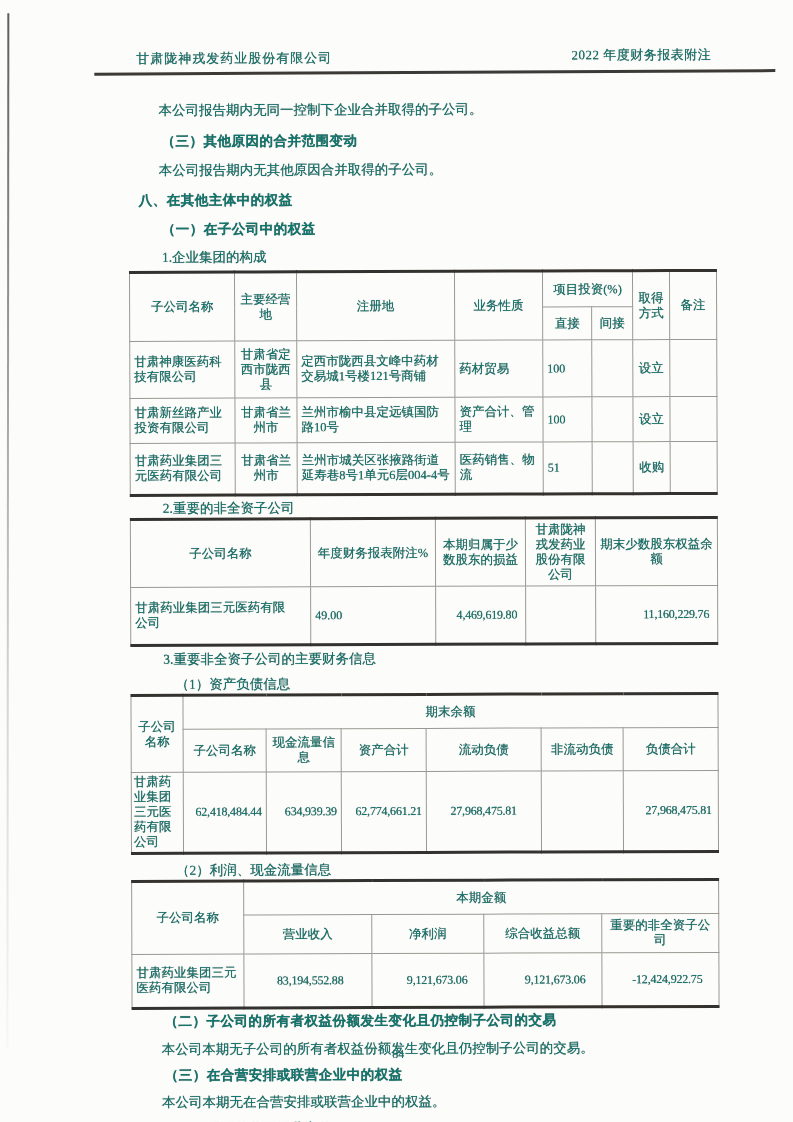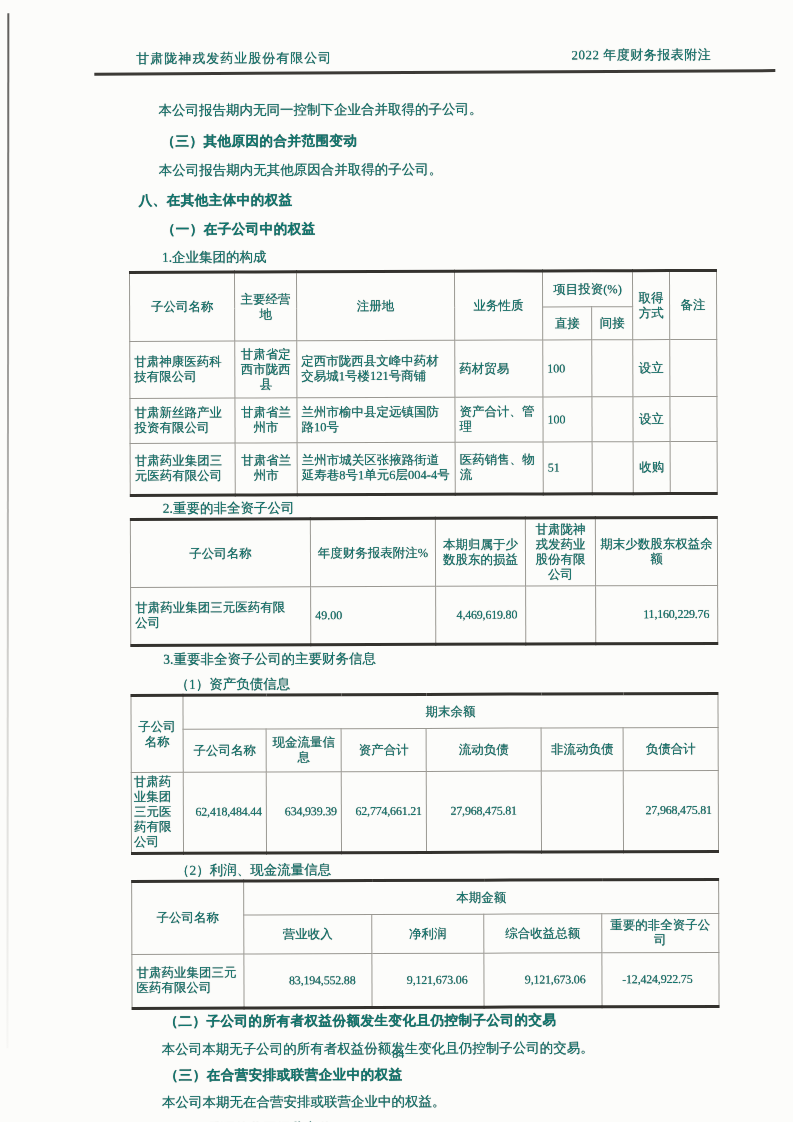--- a/index.html
+++ b/index.html
@@ -213,24 +213,24 @@
           <td colspan="4" style="height:28px">本期金额</td>
         </tr>
         <tr>
           <td style="height:34px">营业收入</td>
           <td>净利润</td>
           <td>综合收益总额</td>
           <td>重要的非全资子公司</td>
         </tr>
         <tr>
           <td class="txl" style="height:48px">甘肃药业集团三元医药有限公司</td>
-          <td class="num" style="padding-right:16px">83,194,552.88</td>
+          <td class="num" style="padding-right:28px">83,194,552.88</td>
           <td class="num" style="padding-right:16px">9,121,673.06</td>
           <td class="num" style="padding-right:16px">9,121,673.06</td>
-          <td class="num" style="padding-right:26px">-12,424,922.75</td>
+          <td class="num" style="padding-right:16px">-12,424,922.75</td>
         </tr>
       </tbody>
         </table>
 
       <p class="ln ind-h hd" style="margin-top:2px">（二）子公司的所有者权益份额发生变化且仍控制子公司的交易</p>
       <p class="ln ind-p" style="margin-top:9px">本公司本期无子公司的所有者权益份额发生变化且仍控制子公司的交易。</p>
       <p class="ln ind-h hd" style="margin-top:7px">（三）在合营安排或联营企业中的权益</p>
       <p class="ln ind-p" style="margin-top:8px">本公司本期无在合营安排或联营企业中的权益。</p>
       <p class="ln ind-h hd" style="margin-top:8px">（四）重要的共同经营主体</p>
 

